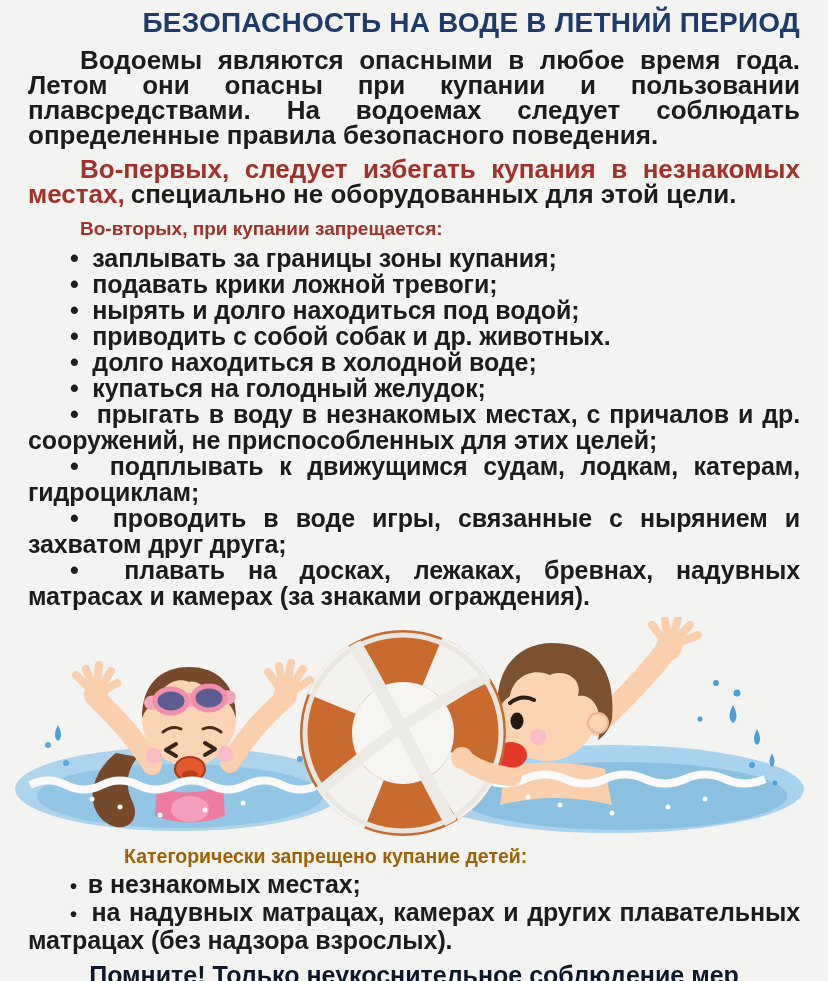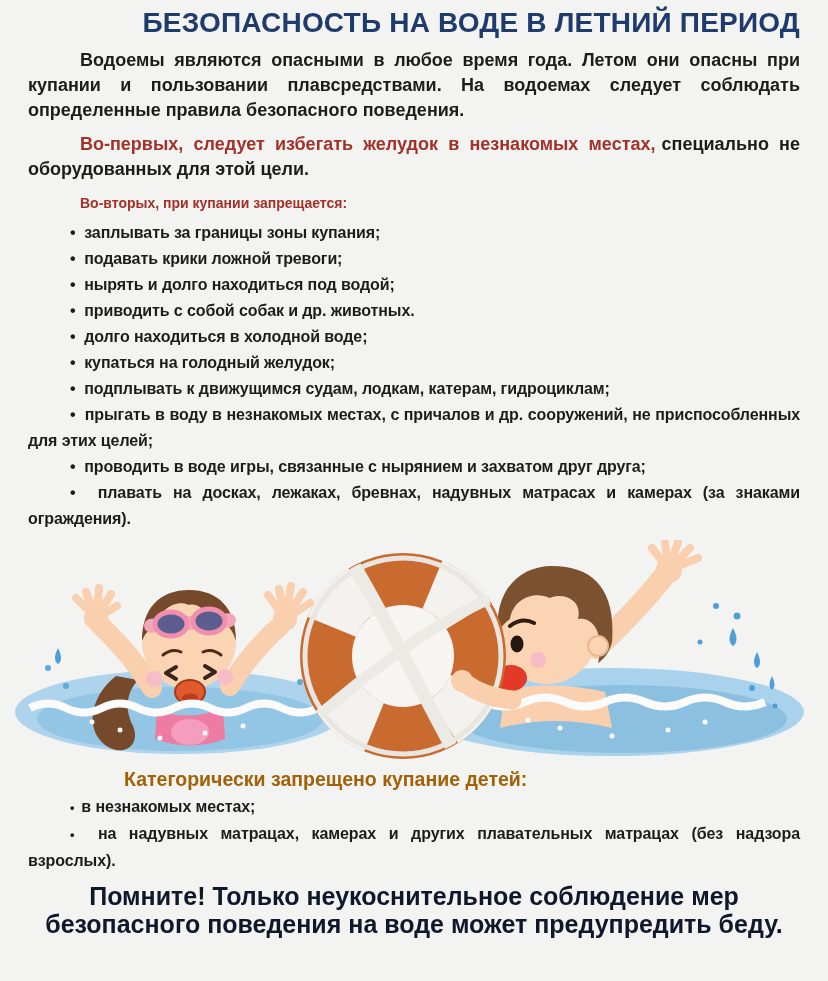--- a/index.html
+++ b/index.html
@@ -15,37 +15,37 @@
   h1.title {
     margin: 2px 0 8px 0;
     text-align: right;
     font-size: 28px;
     line-height: 34px;
     color: #1f3b6d;
     letter-spacing: 0.2px;
   }
   .para {
     margin: 0 0 5px 0;
-    font-size: 18px;
+    font-size: 26px;
     line-height: 25px;
     text-align: justify;
     text-indent: 52px;
   }
   .para.rule { margin-top: 9px; }
   .red-lead { color: #a33029; margin-right: 6px; }
   .sub-heading {
     margin: 9px 0 4px 0;
-    font-size: 14px;
+    font-size: 19px;
     line-height: 25px;
     color: #a33029;
     text-indent: 52px;
   }
   .bullet {
     margin: 0;
-    font-size: 16px;
+    font-size: 25px;
     line-height: 26px;
     text-align: justify;
     text-indent: 42px;
     letter-spacing: -0.1px;
   }
   .bullet::before { content: "\2022\00a0\00a0"; }
   .illustration-wrap { margin: 8px 0 0 -28px; width: 828px; }
   .children-heading {
     margin: 2px 0 2px 96px;
     font-size: 19.5px;
@@ -64,33 +64,33 @@
 </style>
 </head>
 <body>
 
 <div class="poster">
 
   <h1 class="title">БЕЗОПАСНОСТЬ НА ВОДЕ В ЛЕТНИЙ ПЕРИОД</h1>
 
   <p class="para">Водоемы являются опасными в любое время года. Летом они опасны при купании и пользовании плавсредствами. На водоемах следует соблюдать определенные правила безопасного поведения.</p>
 
-  <p class="para rule"><span class="red-lead">Во-первых, следует избегать желудок в незнакомых местах,</span><span>специально не оборудованных для этой цели.</span></p>
+  <p class="para rule"><span class="red-lead">Во-первых, следует избегать купания в незнакомых местах,</span><span>специально не оборудованных для этой цели.</span></p>
 
   <p class="sub-heading">Во-вторых, при купании запрещается:</p>
 
   <div>
     <p class="bullet">заплывать за границы зоны купания;</p>
     <p class="bullet">подавать крики ложной тревоги;</p>
     <p class="bullet">нырять и долго находиться под водой;</p>
     <p class="bullet">приводить с собой собак и др. животных.</p>
     <p class="bullet">долго находиться в холодной воде;</p>
     <p class="bullet">купаться на голодный желудок;</p>
+    <p class="bullet">прыгать в воду в незнакомых местах, с причалов и др. сооружений, не приспособленных для этих целей;</p>
     <p class="bullet">подплывать к движущимся судам, лодкам, катерам, гидроциклам;</p>
-    <p class="bullet">прыгать в воду в незнакомых местах, с причалов и др. сооружений, не приспособленных для этих целей;</p>
     <p class="bullet">проводить в воде игры, связанные с нырянием и захватом друг друга;</p>
     <p class="bullet">плавать на досках, лежаках, бревнах, надувных матрасах и камерах (за знаками ограждения).</p>
   </div>
 
   <div class="illustration-wrap">
     <svg width="828" height="220" viewBox="0 0 828 220" xmlns="http://www.w3.org/2000/svg">
       <defs>
         <clipPath id="ringclip">
             <circle cx="403" cy="116" r="102"></circle>
           </clipPath>

